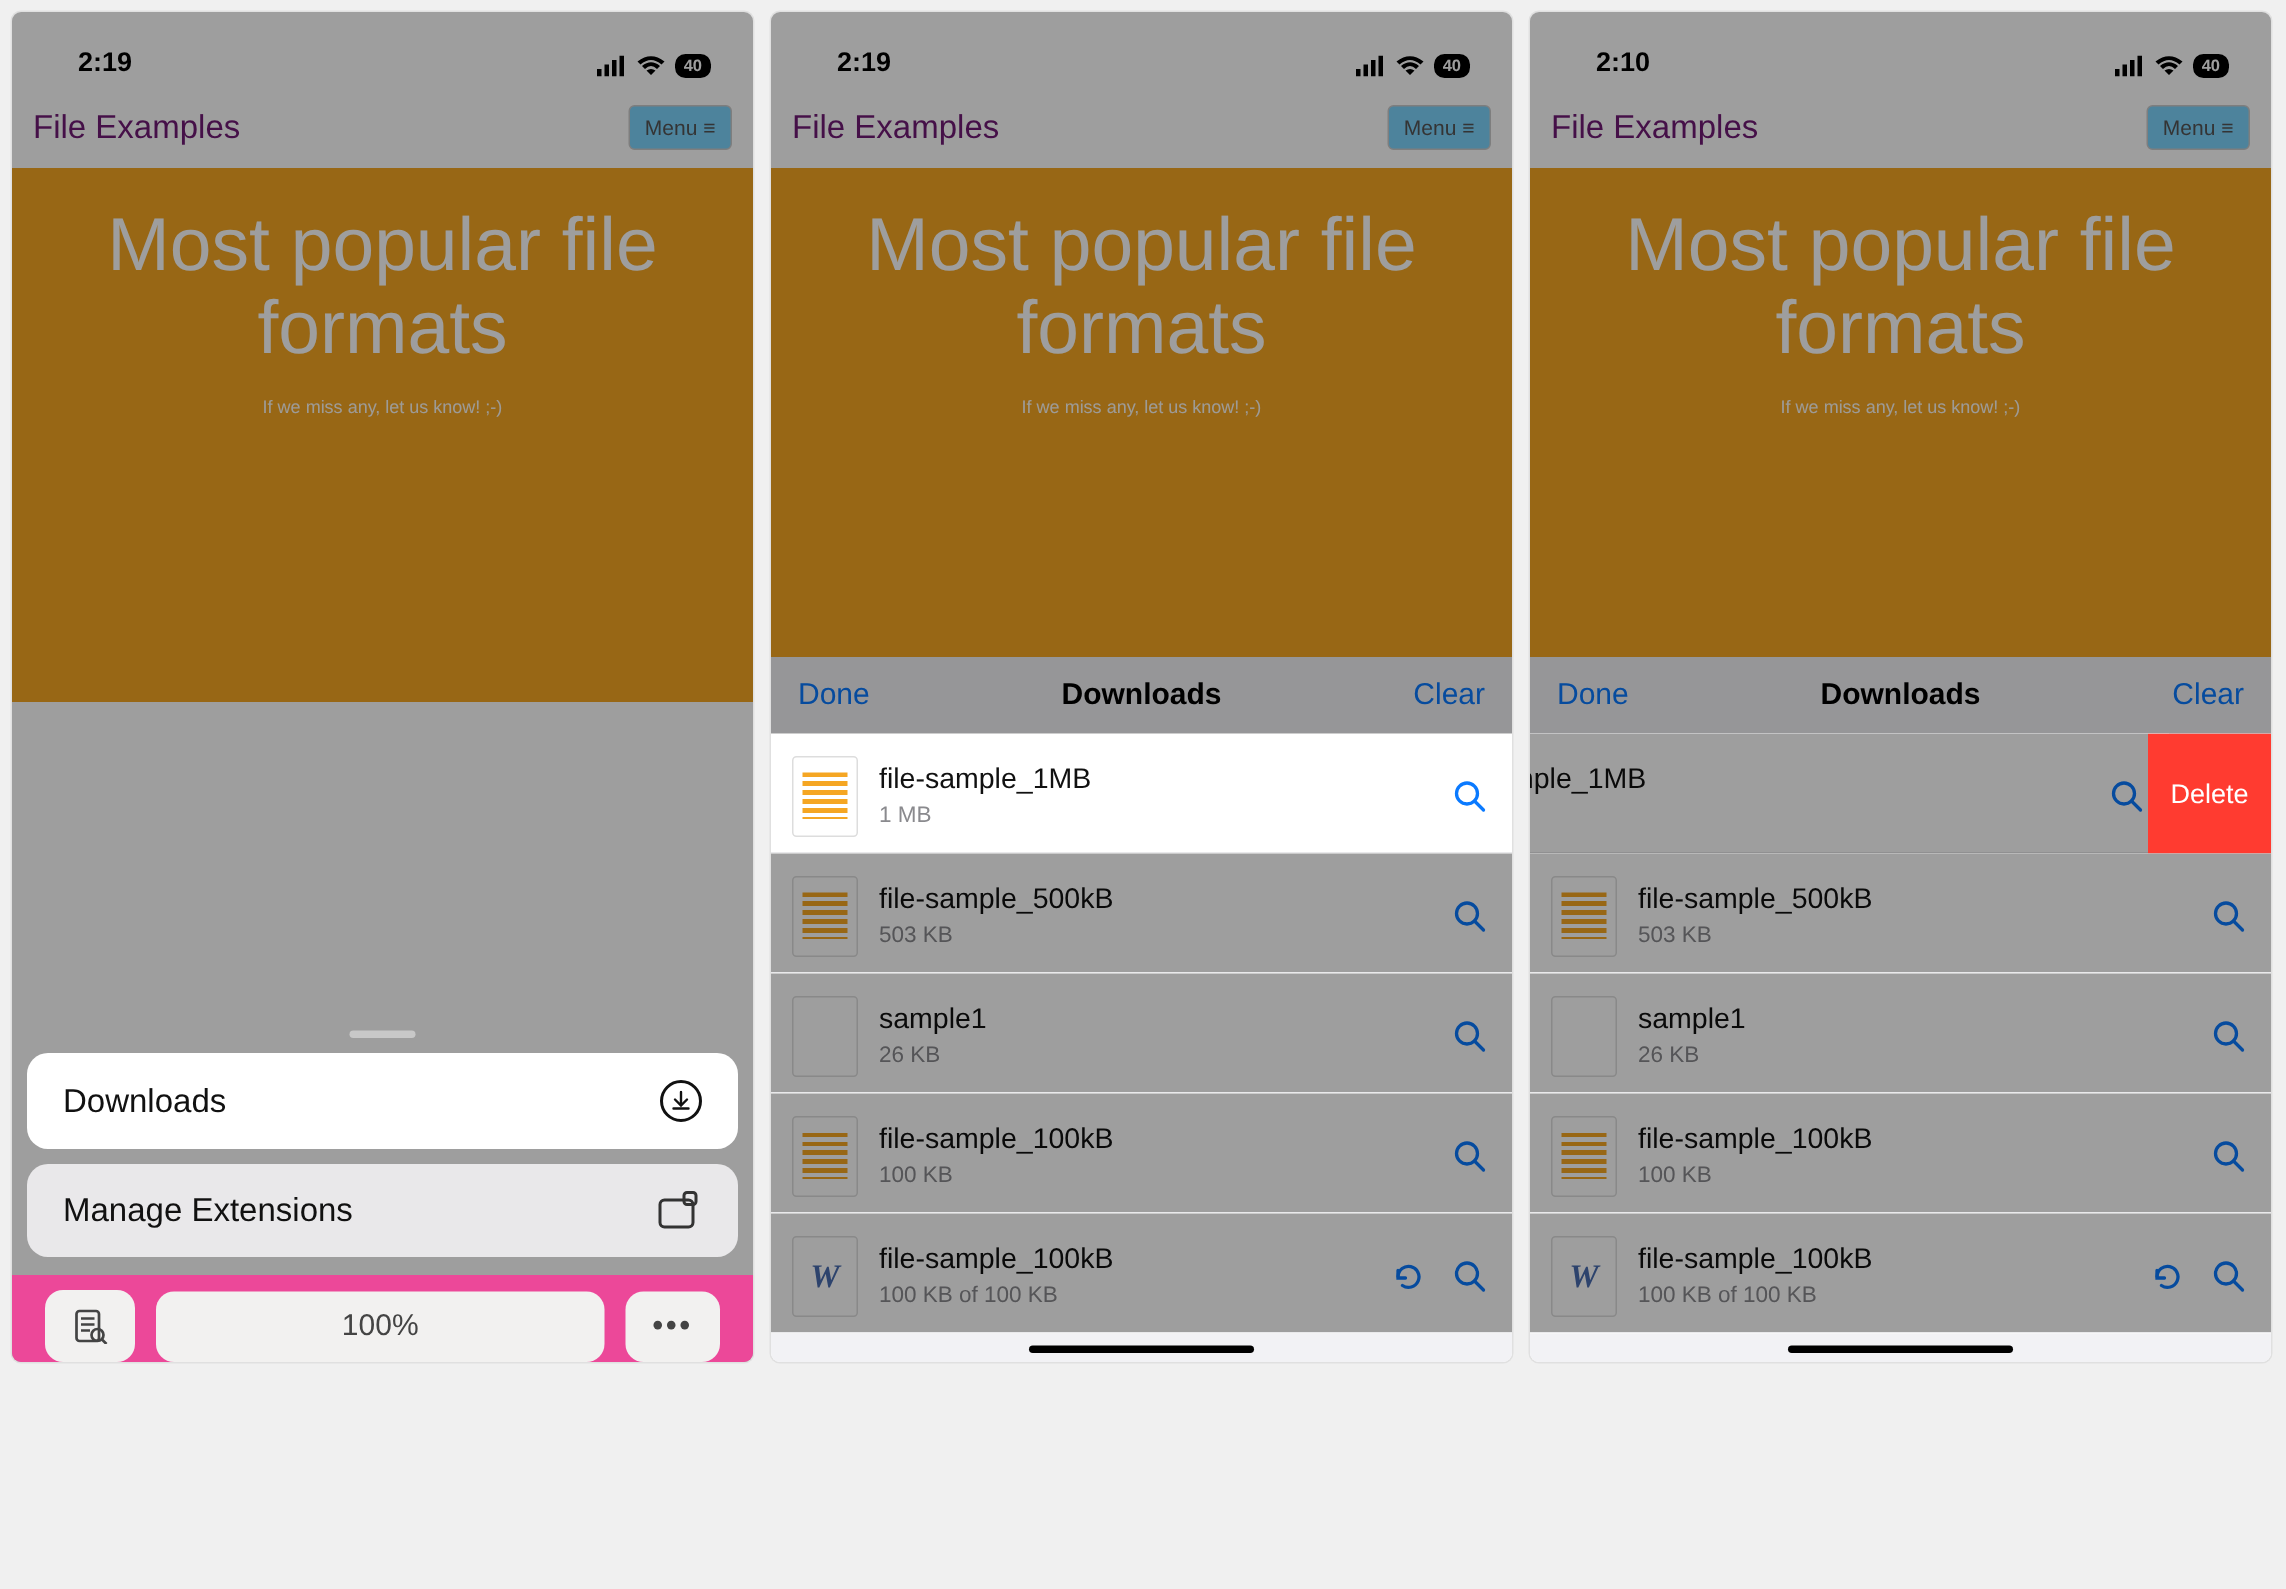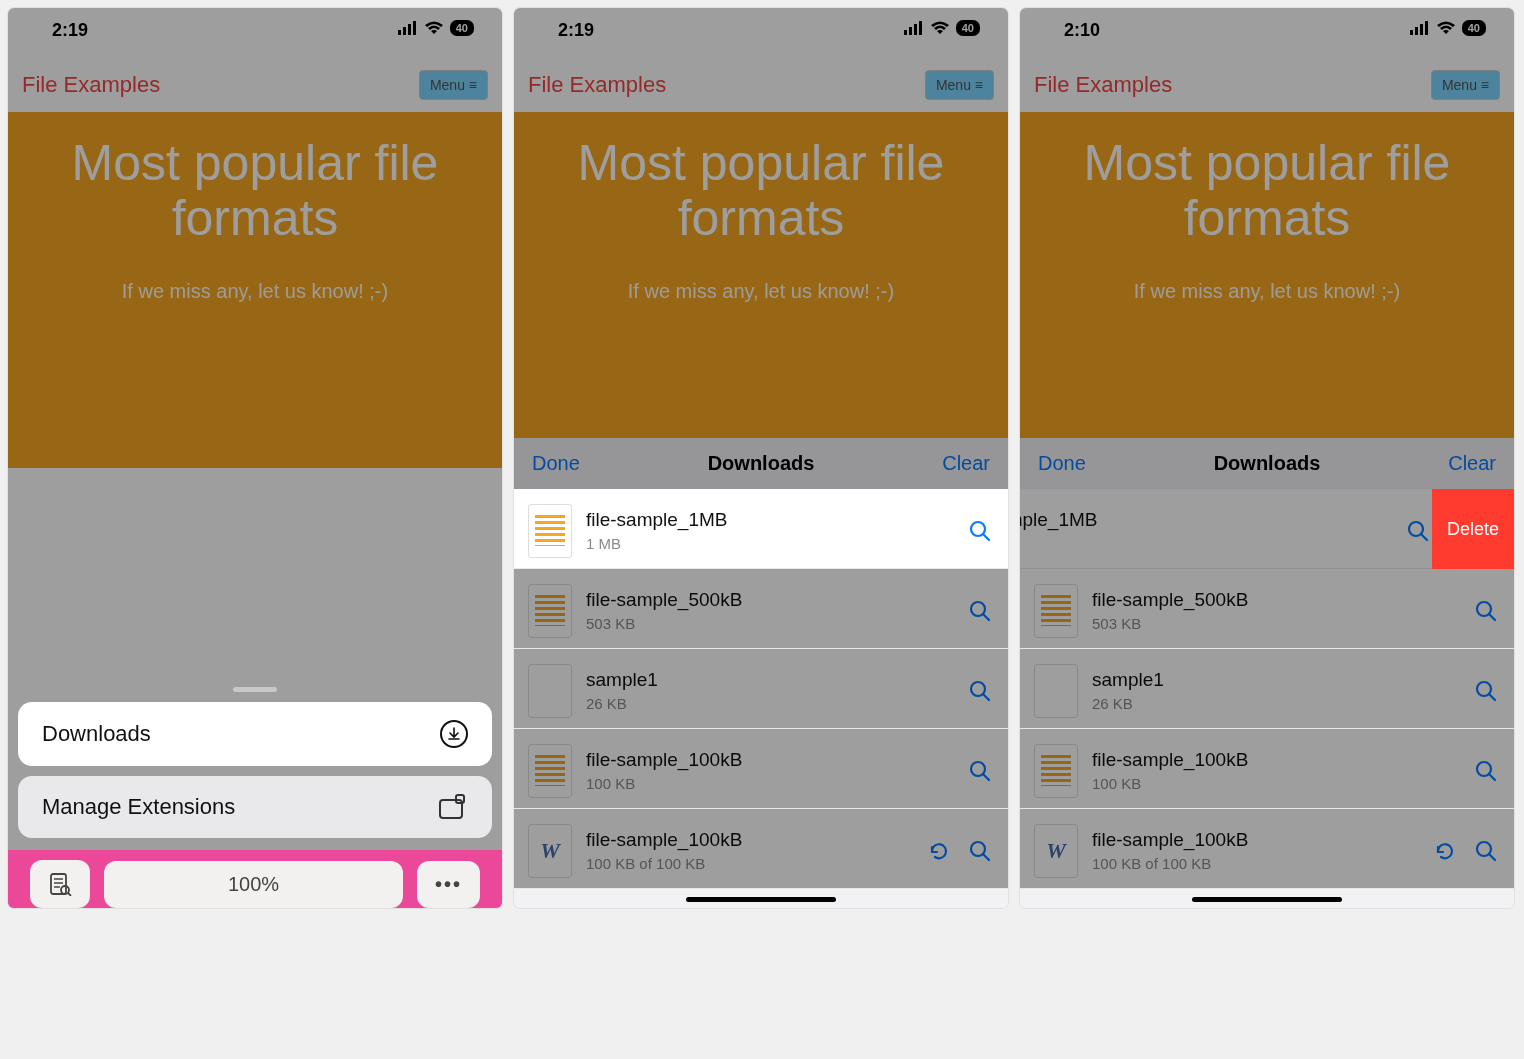--- a/index.html
+++ b/index.html
@@ -16,46 +16,46 @@
     width: 494px;
     height: 900px;
     background: #fff;
     position: relative;
     overflow: hidden;
     border-radius: 6px;
     box-shadow: 0 0 0 1px #e0e0e0;
   }
   .dim { position: absolute; inset: 0; background: rgba(0,0,0,0.38); pointer-events: none; }
   .status-bar {
-    display: flex; justify-content: space-between; align-items: flex-start;
+    display: flex; justify-content: space-between; align-items: flex-end;
     padding: 12px 28px 6px 44px; height: 50px; font-weight: 600; font-size: 18px;
     color: #000;
   }
   .status-icons { display: flex; gap: 6px; align-items: center; }
   .signal-icon, .wifi-icon { width: 20px; height: 14px; }
   .battery-box {
     background: #000; color: #fff; font-size: 11px; font-weight: 700;
     padding: 2px 6px; border-radius: 7px; display: inline-flex; align-items: center;
   }
   .site-header {
     display: flex; justify-content: space-between; align-items: center;
     padding: 10px 14px; height: 54px;
   }
-  .site-title { color: #ef4444; font-size: 22px; font-weight: 400; }
+  .site-title { color: #701a75; font-size: 22px; font-weight: 400; }
   .menu-btn {
     border: 1px solid #ccc; border-radius: 4px; padding: 6px 10px;
     font-size: 14px; color: #555; background: #7dd3fc;
   }
   .hero {
     background: #f5a623; height: 356px; display: flex; flex-direction: column;
     align-items: center; justify-content: flex-start; padding-top: 24px;
     color: #fff; text-align: center;
   }
   .hero h1 { font-size: 50px; font-weight: 300; line-height: 1.1; }
-  .hero p { font-size: 20px; margin-top: 34px; opacity: 0.95; }
+  .hero p { font-size: 12px; margin-top: 18px; opacity: 0.95; }
   .section-title { font-size: 44px; font-weight: 400; text-align: center; color: #333; line-height: 1.15; padding: 64px 20px 32px; }
   .grabber { width: 44px; height: 5px; background: #c8c8c8; border-radius: 3px; margin: 0 auto 10px; }
 
   
   .sheet-row {
     background: #fff; display: flex; align-items: center; justify-content: space-between;
     padding: 18px 24px; font-size: 22px; color: #111;
   }
   .sheet-row.dim-row { background: #e9e8ea; }
   .circ-icon { width: 28px; height: 28px; border: 2px solid #111; border-radius: 50%; display: flex; align-items: center; justify-content: center; }

